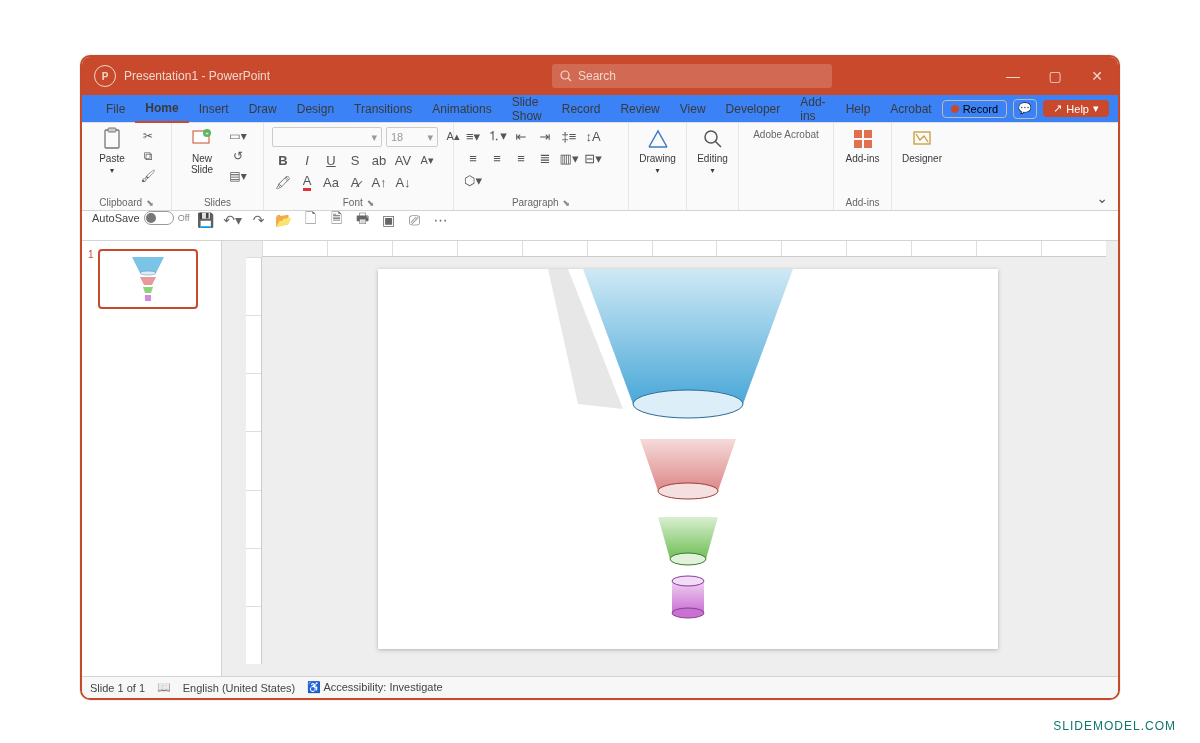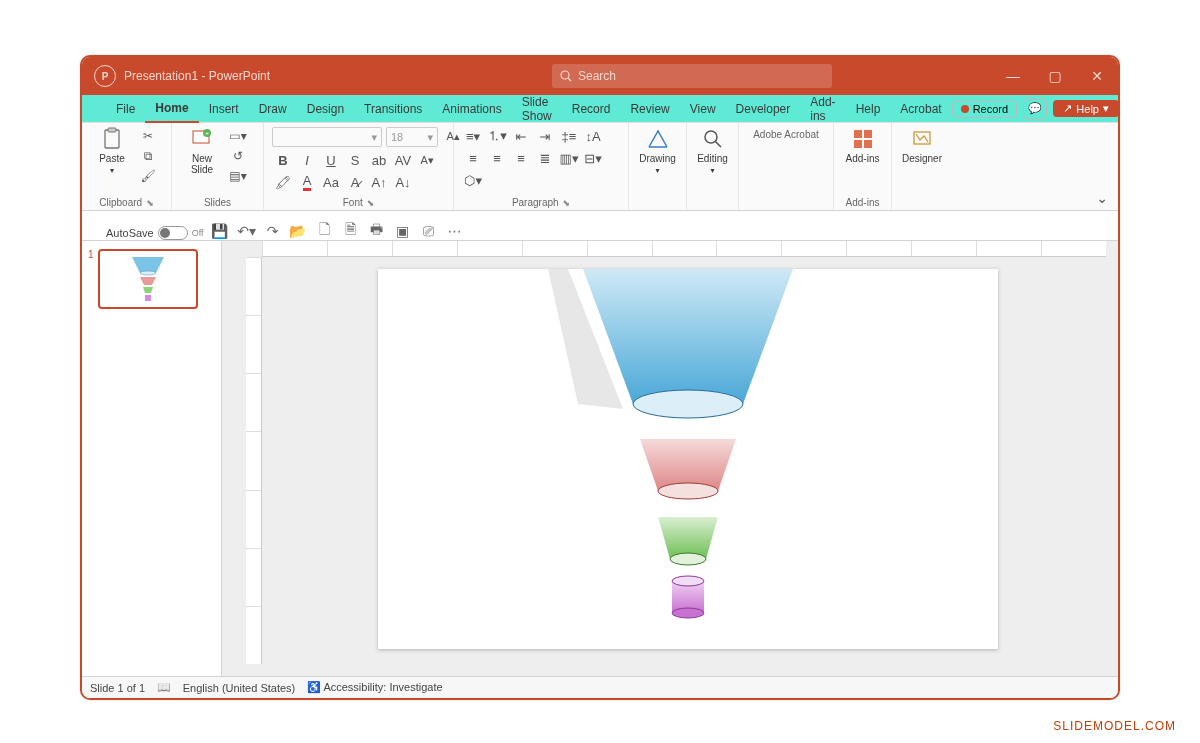--- a/index.html
+++ b/index.html
@@ -9,21 +9,21 @@
 
 .titlebar { height: 38px; background: #c8492c; display: flex; align-items: center; color: #f0d8ce; font-size: 12px; }
 .titlebar .ppt-icon { width: 22px; height: 22px; margin: 0 8px 0 12px; border: 1.5px solid #f0d8ce; border-radius: 50%; display: flex; align-items: center; justify-content: center; font-size: 10px; font-weight: bold; }
 .titlebar .title { flex: 0 0 auto; }
 .title-spacer { flex: 1; }
 .searchbox { width: 280px; height: 24px; background: rgba(255,255,255,0.18); border-radius: 3px; display: flex; align-items: center; padding: 0 8px; color: #f0d8ce; font-size: 12px; margin-right: 160px; }
 .searchbox svg { margin-right: 6px; }
 .win-btns { display: flex; align-items: center; gap: 0; }
 .win-btn { width: 42px; height: 38px; display: flex; align-items: center; justify-content: center; color: #f0d8ce; font-size: 14px; }
 
-.tabs { height: 28px; display: flex; align-items: center; padding: 0 24px; border-bottom: 1px solid #e0e0e0; background: #5eead4; }
+.tabs { height: 28px; display: flex; align-items: center; padding: 0 14px; border-bottom: 1px solid #e0e0e0; background: #3b82f6; }
 .tab { padding: 0 10px; height: 28px; display: flex; align-items: center; font-size: 12px; color: #3a3a3a; cursor: pointer; }
 .tab.active { border-bottom: 2px solid #c8492c; font-weight: 600; }
 .tabs-right { margin-left: auto; display: flex; align-items: center; gap: 6px; }
 .btn-record { border: 1px solid #bbb; border-radius: 4px; padding: 2px 8px; font-size: 11px; display: flex; align-items: center; gap: 4px; }
 .btn-record .dot { width: 8px; height: 8px; background: #c8492c; border-radius: 50%; }
 .btn-comment { border: 1px solid #bbb; border-radius: 4px; width: 24px; height: 20px; display:flex;align-items:center;justify-content:center;font-size:11px; }
 .btn-share { background: #c8492c; color: #fff; border-radius: 4px; padding: 2px 10px; font-size: 11px; display: flex; align-items: center; gap: 4px; }
 
 .ribbon { height: 88px; display: flex; border-bottom: 1px solid #d4d4d4; background: #fafafa; }
 .group { border-right: 1px solid #e6e6e6; padding: 4px 8px 2px 8px; display: flex; flex-direction: column; }
@@ -32,21 +32,21 @@
 .group-label .launcher { font-size: 9px; color: #888; }
 
 .big-btn { display: flex; flex-direction: column; align-items: center; justify-content: center; width: 44px; font-size: 10px; color: #3a3a3a; gap: 2px; }
 .big-btn svg { width: 24px; height: 24px; }
 .mini-col { display: flex; flex-direction: column; gap: 2px; }
 .mini-btn { width: 20px; height: 18px; display: flex; align-items: center; justify-content: center; font-size: 12px; color: #555; border-radius:2px;}
 .font-box { border:1px solid #ccc; height:20px; padding:0 4px; font-size:11px; color:#999; display:flex;align-items:center;gap:4px;border-radius:2px;}
 .para-btn { width:22px; height:18px; display:flex;align-items:center;justify-content:center;color:#555;font-size:13px;}
 .collapse-ribbon { margin-left:auto; padding:4px 10px; color:#555; align-self:flex-end; font-size:14px;}
 
-.qat { height: 30px; border-bottom: 1px solid #d4d4d4; display: flex; align-items: flex-end; padding: 0 24px; gap: 8px; font-size: 11px; color: #444; background:#fff;}
+.qat { height: 30px; border-bottom: 1px solid #d4d4d4; display: flex; align-items: flex-start; padding: 0 10px; gap: 8px; font-size: 11px; color: #444; background:#fff;}
 .autosave-toggle { display: flex; align-items: center; gap: 4px; }
 .toggle { width: 30px; height: 14px; border: 1px solid #999; border-radius: 8px; position: relative; background:#fff;}
 .toggle .knob { width: 10px; height: 10px; background: #777; border-radius: 50%; position: absolute; left: 1px; top: 1px; }
 .qat-icon { width: 18px; height: 18px; display:flex;align-items:center;justify-content:center;color:#666;font-size:14px;}
 .qat-icon.save{color:#8e4ec6;}
 
 .workspace { position: absolute; top: 184px; left: 0; right: 0; bottom: 22px; display: flex; background:#f0f0f0;}
 .thumb-panel { width: 140px; background: #fff; border-right: 1px solid #d4d4d4; padding: 8px 6px; }
 .thumb-row { display:flex; gap:4px; }
 .thumb-num { font-size:10px; color:#c8492c; }
@@ -57,21 +57,21 @@
 .ruler-v { position:absolute; top:16px; left:24px; width:16px; bottom:12px; background:#fff; border-right:1px solid #ccc; }
 .slide-area { position:absolute; top:24px; left:60px; right:24px; bottom:12px; display:flex; align-items:flex-start; justify-content:center; }
 .slide { width: 620px; height: 380px; background:#fff; box-shadow: 0 1px 4px rgba(0,0,0,0.25); position:relative; margin-top: 4px;}
 
 .statusbar { position:absolute; bottom:0; left:0; right:0; height:22px; border-top:1px solid #d4d4d4; background:#f7f7f7; display:flex; align-items:center; font-size:11px; color:#444; padding:0 8px; gap:12px;}
 .status-right{margin-left:auto;display:flex;align-items:center;gap:10px;}
 .view-btn{width:18px;height:14px;border:1px solid #888;display:flex;align-items:center;justify-content:center;font-size:9px;}
 .zoom-slider{width:80px;height:2px;background:#999;position:relative;}
 .zoom-slider .thumb-s{width:6px;height:10px;background:#666;position:absolute;left:38px;top:-4px;}
 
-.watermark { position:absolute; right: 24px; bottom: 10px; font-size: 12px; letter-spacing: 1px; color: #c2410c; }
+.watermark { position:absolute; right: 24px; bottom: 10px; font-size: 12px; letter-spacing: 1px; color: #0f766e; }
 
 
 .ruler-h .ticks{display:flex;height:100%;}
 .ruler-h .tick{flex:1;border-left:1px solid #ddd;position:relative;}
 .ruler-v .vticks{display:flex;flex-direction:column;height:100%;}
 .ruler-v .vtick{flex:1;border-top:1px solid #ddd;}
 </style>
 </head>
 <body>
 

